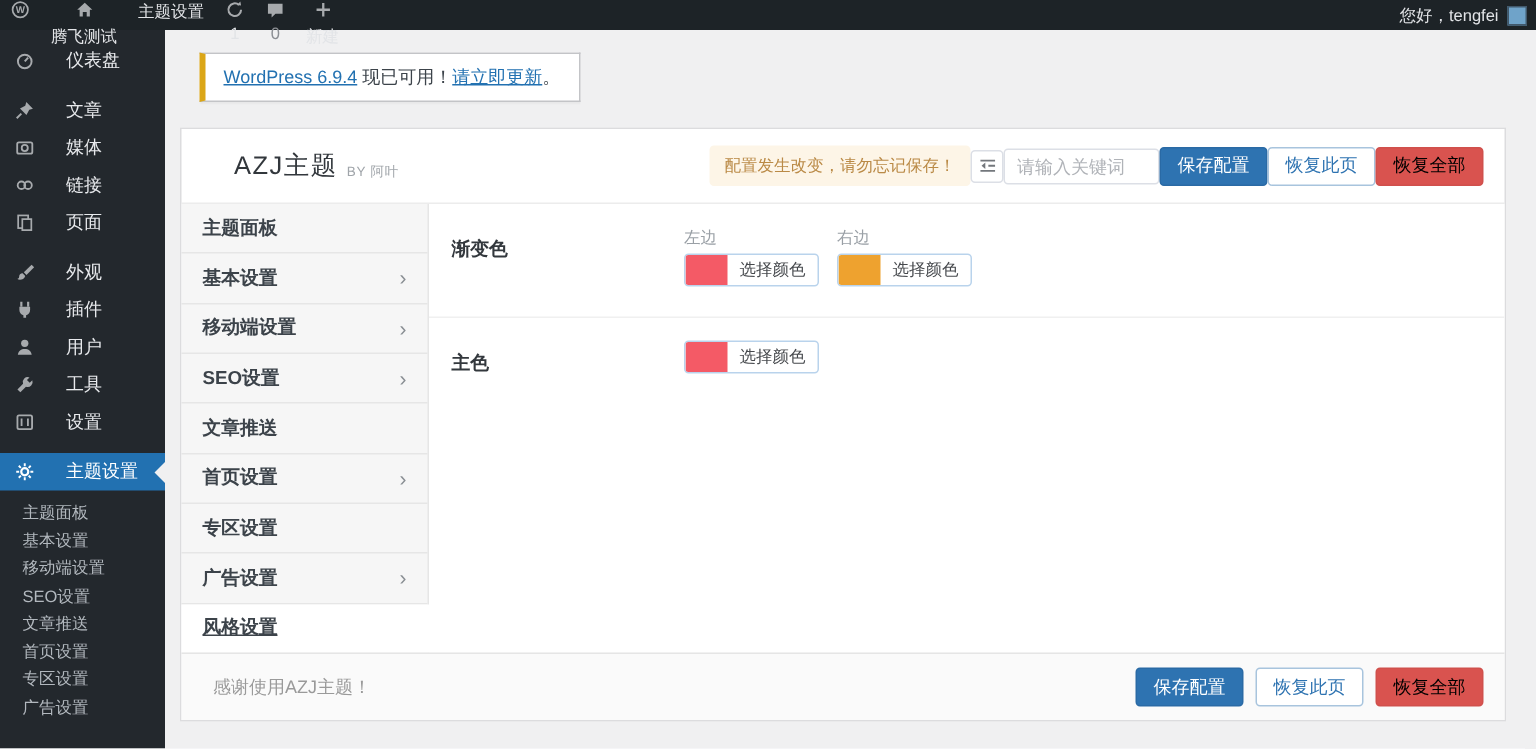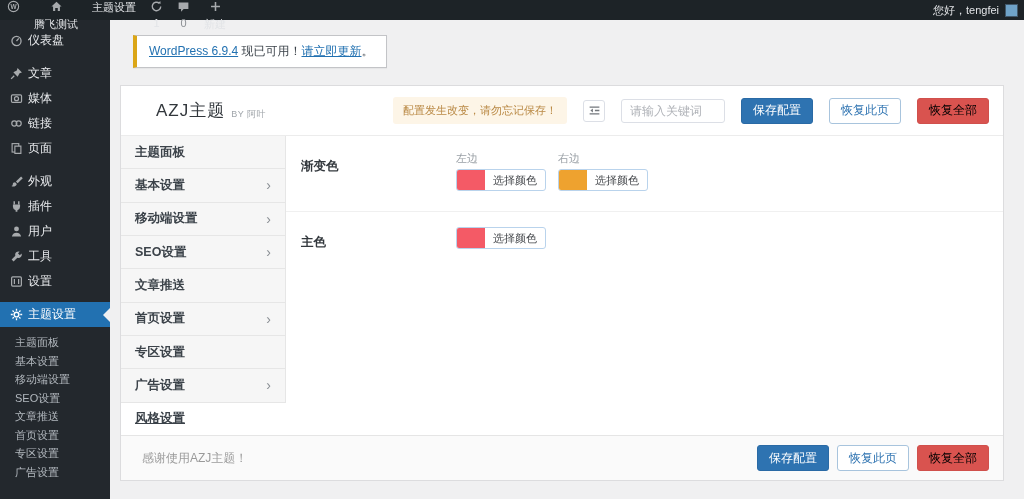--- a/index.html
+++ b/index.html
@@ -18,21 +18,21 @@
   .ab-icn { color:#a7aaad; display:flex; }
   .ab-count { color:#e2e4e7; }
   .ab-count.dim { color:#8c8f94; }
   .ab-right { margin-left:auto; display:flex; align-items:center; padding-right:6px; }
   .avatar { width:13px; height:13px; background:#6fa3c9; border:1px solid #41586b; margin-left:6px; }
 
   
   #sidebar { position:absolute; top:20px; left:0; width:110px; bottom:0; background:#23282d;
     color:#e8eaed; font-size:12px; }
   .menu { padding-top:8px; }
-  .menu-item { display:flex; align-items:center; gap:4px; height:25px; padding-left:9px; position:relative;text-align:right; }
+  .menu-item { display:flex; align-items:center; gap:20px; height:25px; padding-left:9px; position:relative;text-align:right; }
   .menu-item.gap { margin-top:8px; }
   .menu-item .icn { width:15px; color:#a7aaad; display:flex; justify-content:center; }
   .menu-item.active { background:#2271b1; color:#fff; }
   .menu-item.active .icn { color:#fff; }
   .menu-item.active::after { content:""; position:absolute; right:0; top:50%; margin-top:-7px;
     width:0; height:0; border:7px solid transparent; border-left-width:0; border-right-color:#f0f0f1; }
   .submenu { padding-top:6px; }
   .submenu-item { height:18.5px; line-height:18.5px; padding-left:15px; color:#b2b8be; font-size:11px; }
 
   
@@ -42,21 +42,21 @@
     border-left:4px solid #dba617; padding:7px 12px; font-size:12px; color:#3c434a;
     box-shadow:0 1px 1px rgba(0,0,0,.04); white-space:nowrap; }
   .notice a { color:#2271b1; text-decoration:underline; cursor:pointer; }
 
   .card { position:absolute; left:10px; top:65px; right:20px; height:396px; background:#fff;
     border:1px solid #dcdcde; }
   .card-header { height:50px; display:flex; align-items:center; padding:0 14px 0 35px;
     border-bottom:1px solid #ececec; }
   .title { font-size:17px; color:#32373c; letter-spacing:1px; }
   .byline { font-size:9px; color:#a0a5aa; margin:7px 0 0 6px; letter-spacing:.5px; }
-  .header-actions { margin-left:auto; display:flex; align-items:center; gap:16px; }
+  .header-actions { margin-left:auto; display:flex; align-items:center; gap:0; }
   .warn-chip { background:#fdf5e7; color:#ba8a46; font-size:11px; padding:6px 10px; border-radius:3px; white-space:nowrap; }
   .iconbtn { width:22px; height:22px; border:1px solid #dcdfe6; border-radius:3px; background:#fff;
     display:flex; align-items:center; justify-content:center; color:#73777c; padding:0; }
   .search { width:104px; height:24px; border:1px solid #dcdfe6; border-radius:3px; padding:0 8px;
     font-size:12px; color:#333; background:#fff; font-family:inherit; outline:none; }
   .search::placeholder { color:#b0b3b8; }
   .btn { height:26px; padding:0 11px; border-radius:3px; font-size:12px; border:1px solid transparent;
     display:flex; align-items:center; font-family:inherit; cursor:pointer; white-space:nowrap; }
   .btn-primary { background:#2e73b1; color:#fff; border-color:#2a6aa5; }
   .btn-outline { background:#fff; color:#2e73b1; border-color:#a8c4dd; }

